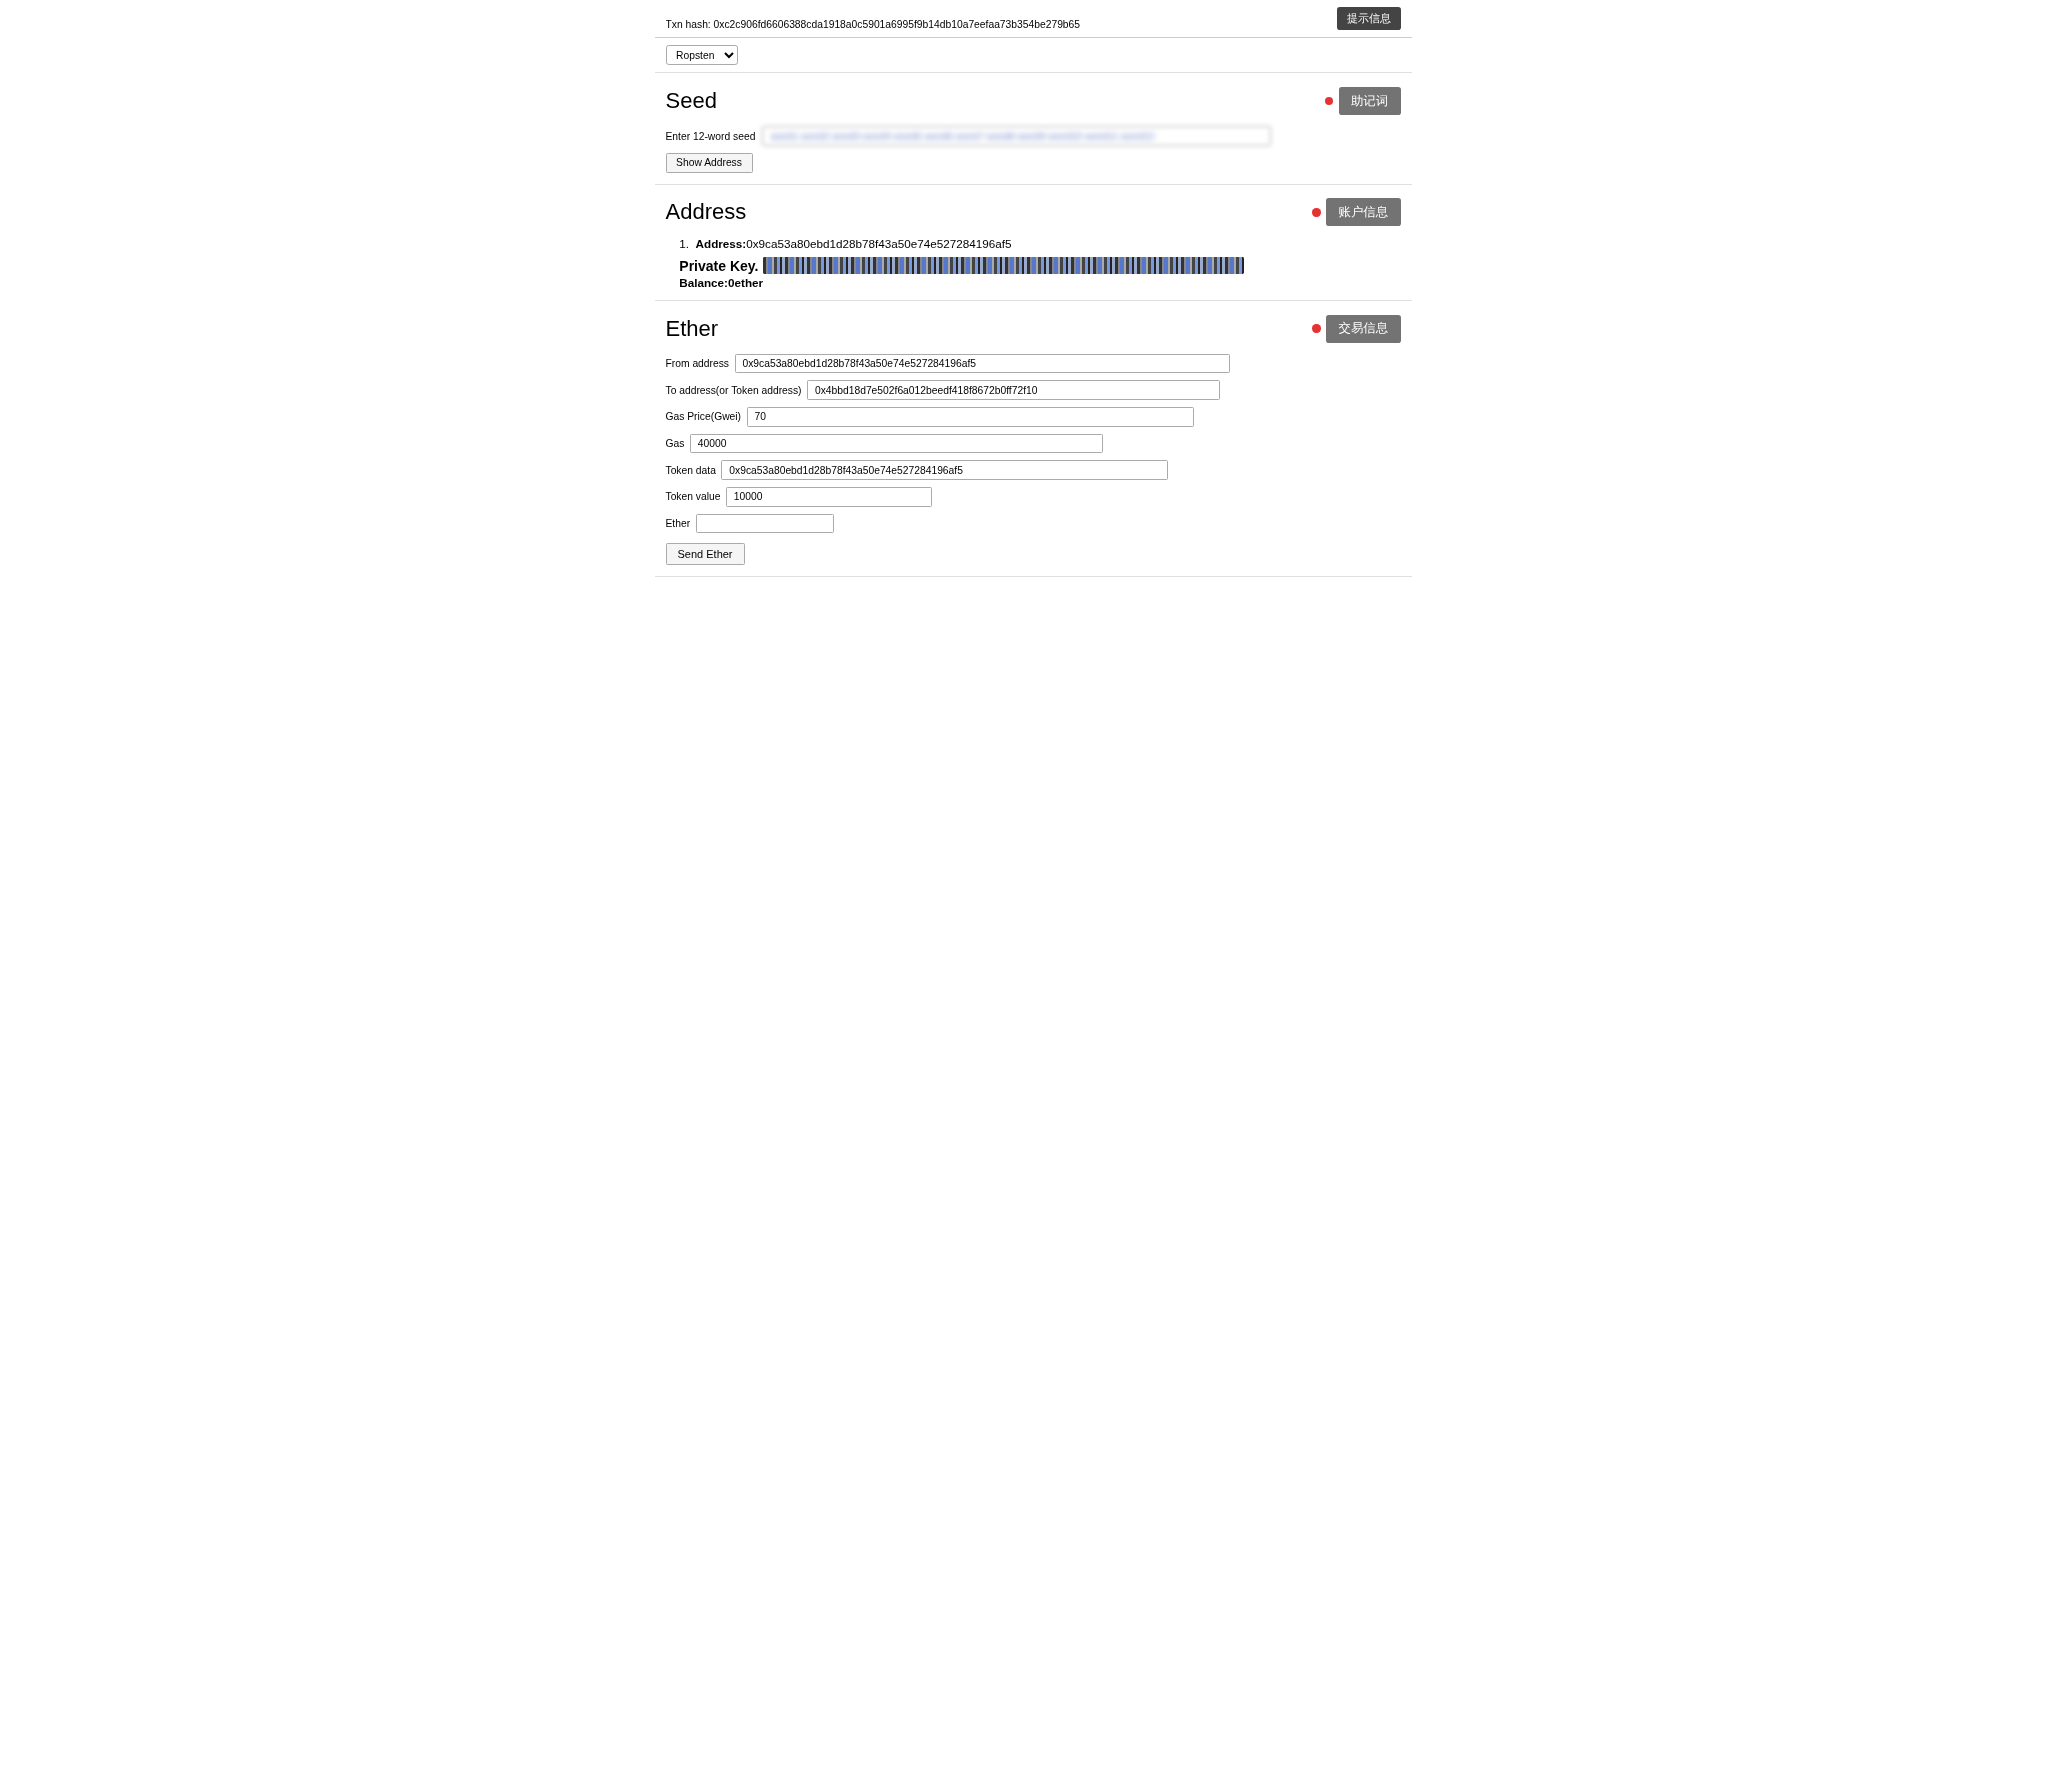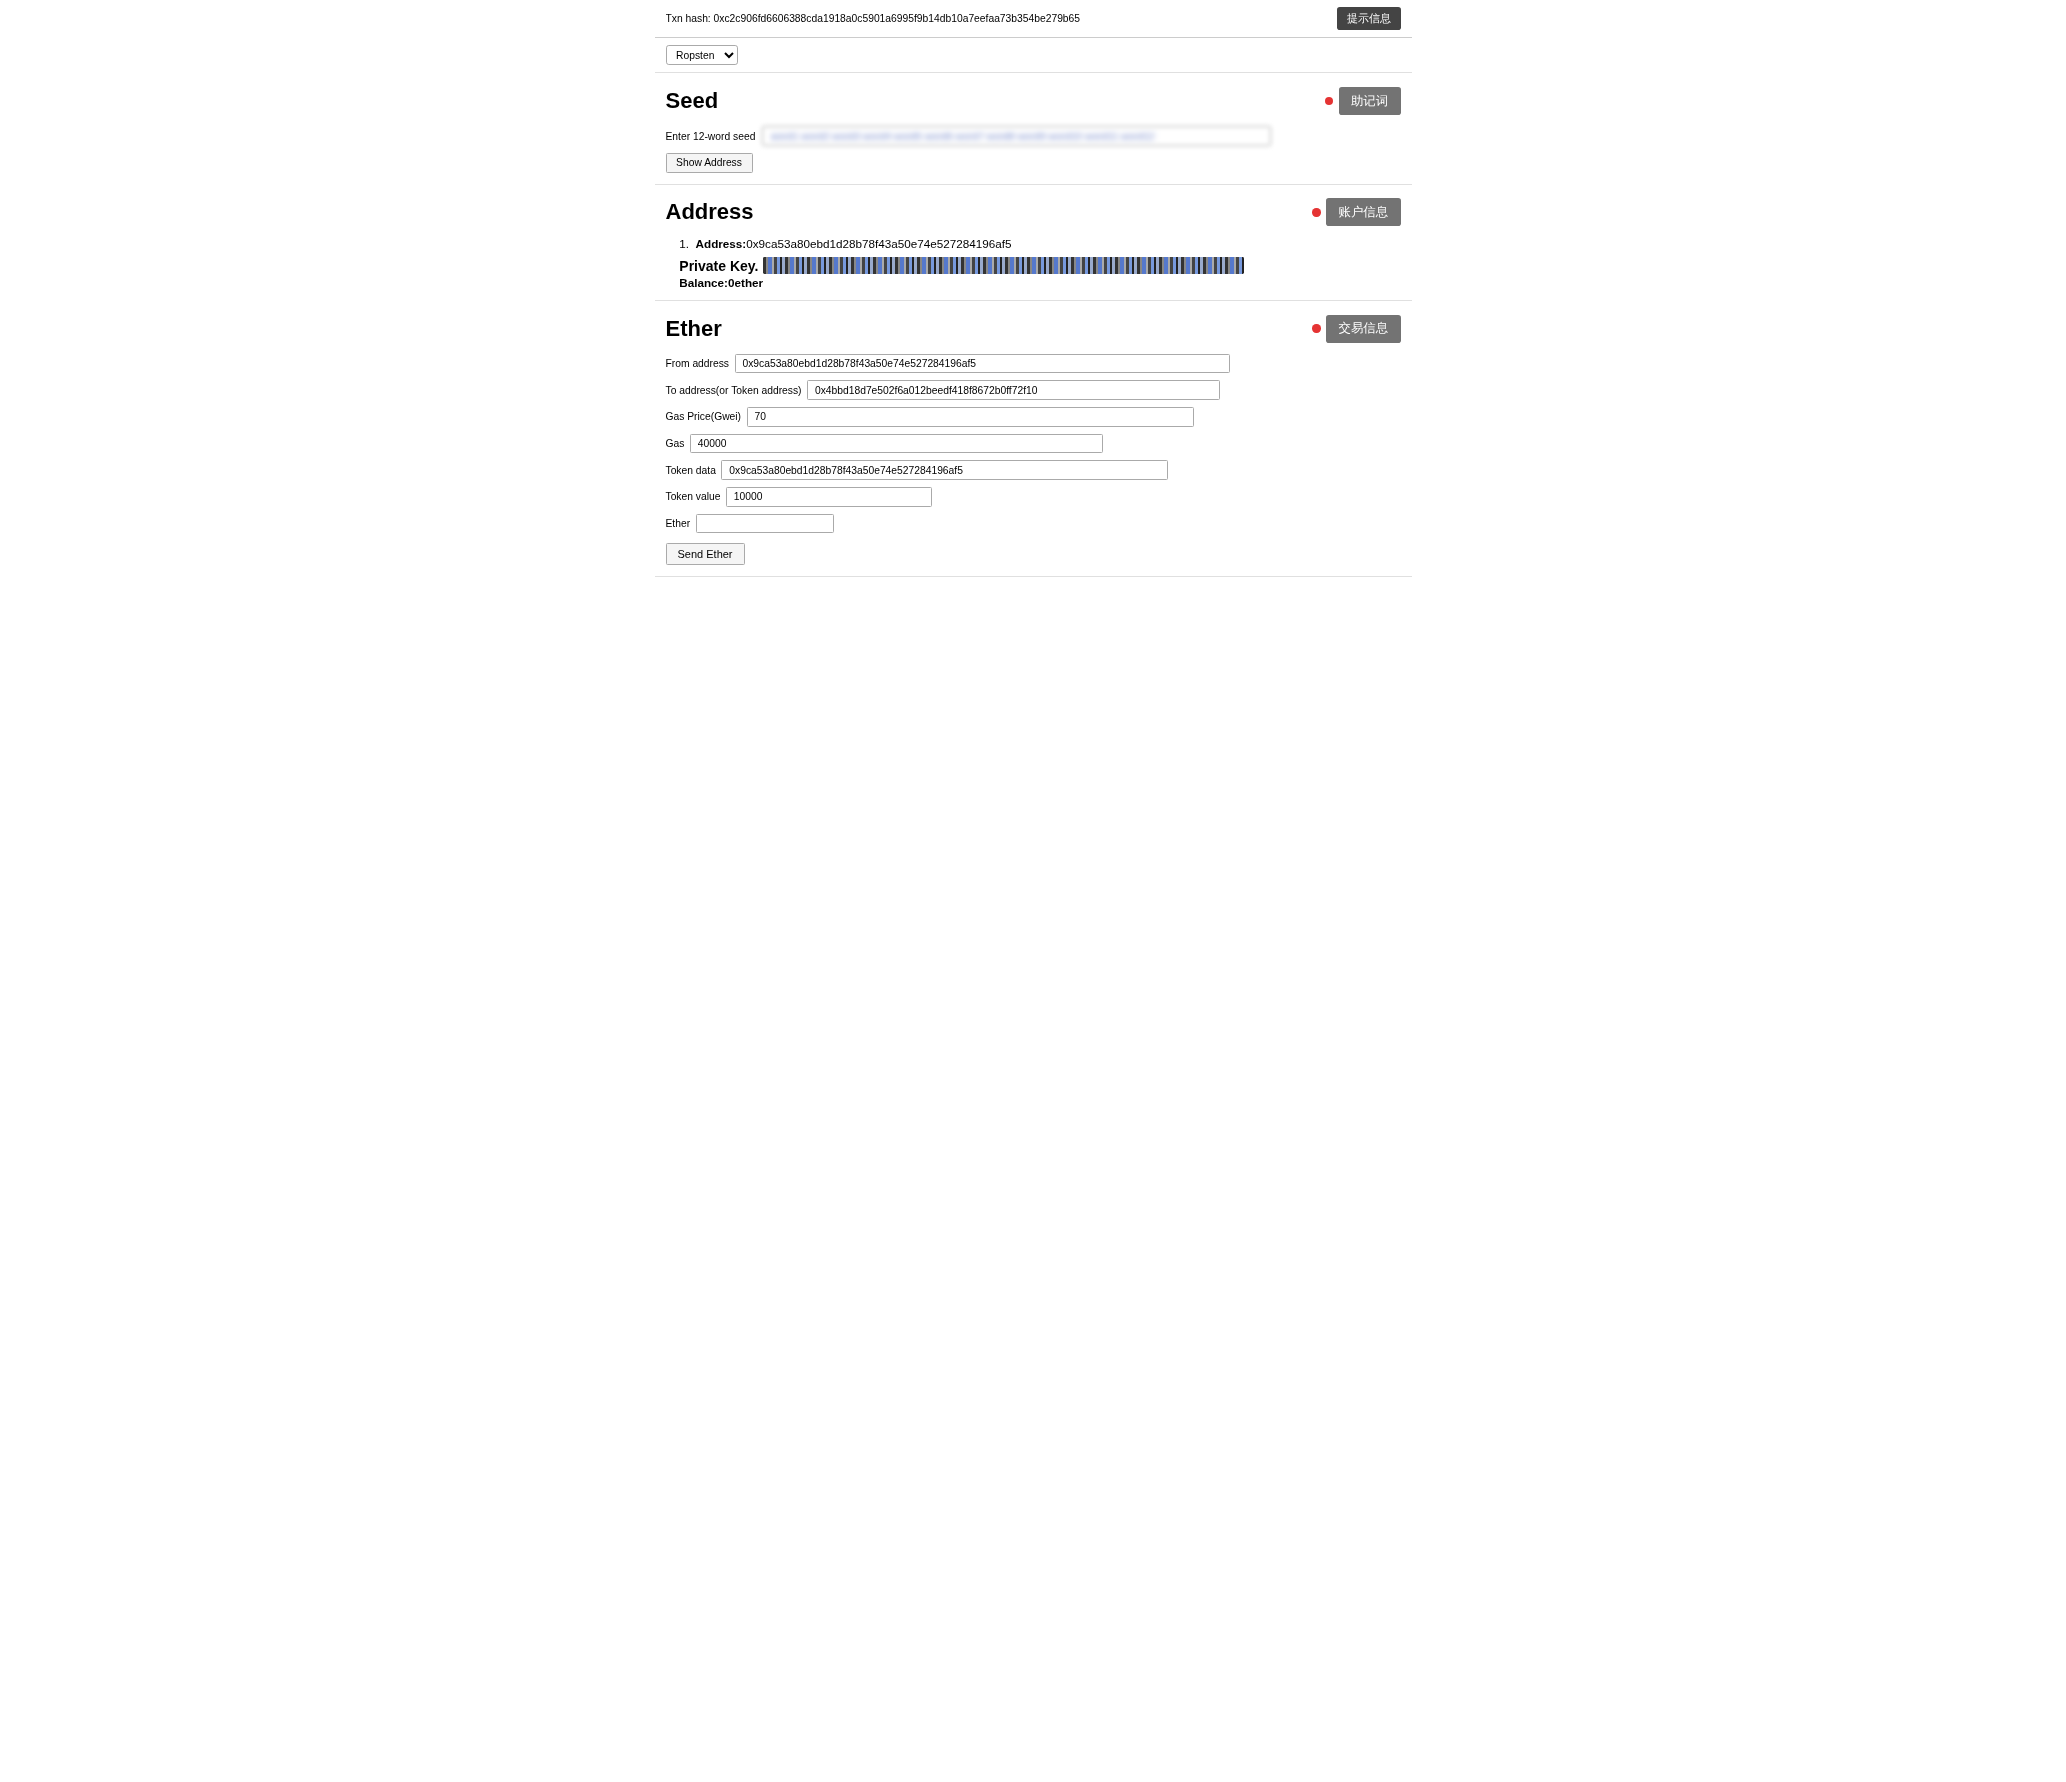--- a/index.html
+++ b/index.html
@@ -19,21 +19,21 @@
     }
 
     .txn-hash-bar {
       background: #fff;
       padding: 6.9px 11px;
       font-size: 10.3px;
       border-bottom: 0.7px solid #ccc;
       position: relative;
       display: flex;
       justify-content: space-between;
-      align-items: center;
+      align-items: flex-end;
     }
 
     .txn-hash-text {
       font-size: 10.3px;
       flex: 1;
       overflow: hidden;
       text-overflow: ellipsis;
       white-space: nowrap;
     }
 
@@ -69,21 +69,21 @@
 
     .section-header {
       display: flex;
       justify-content: space-between;
       align-items: center;
       margin-bottom: 11px;
     }
 
     .section-title {
       font-size: 22px;
-      font-weight: bold;
+      font-weight: normal;
     }
 
     .section-badge-area {
       display: flex;
       align-items: center;
       gap: 5.5px;
     }
 
     .red-dot {
       width: 8.3px;

